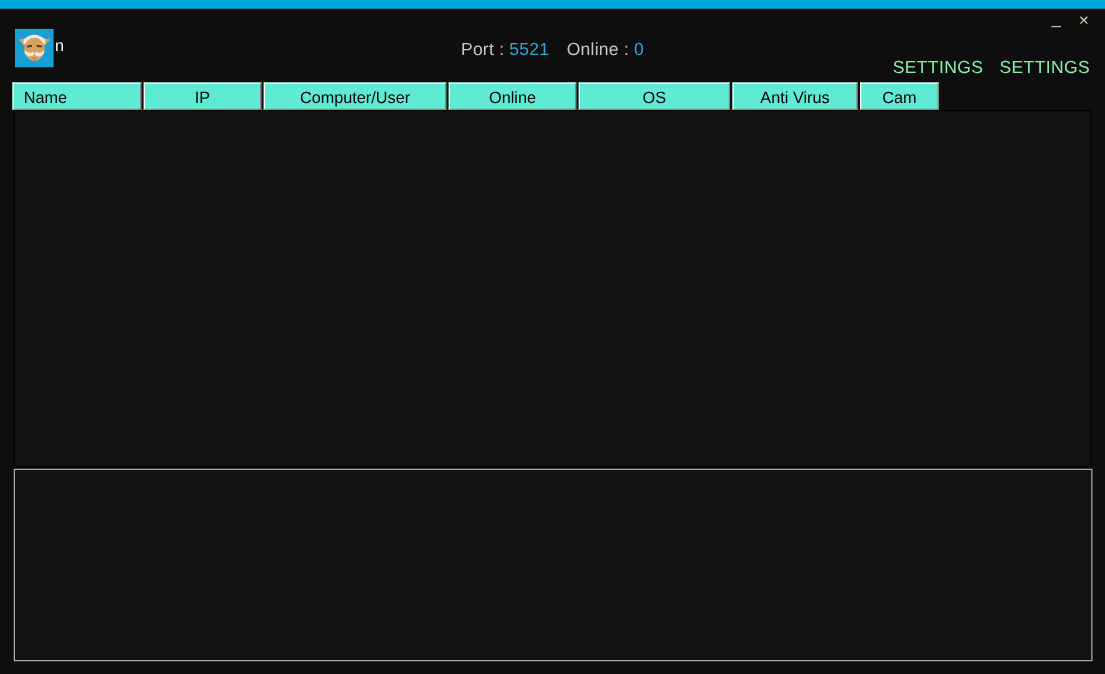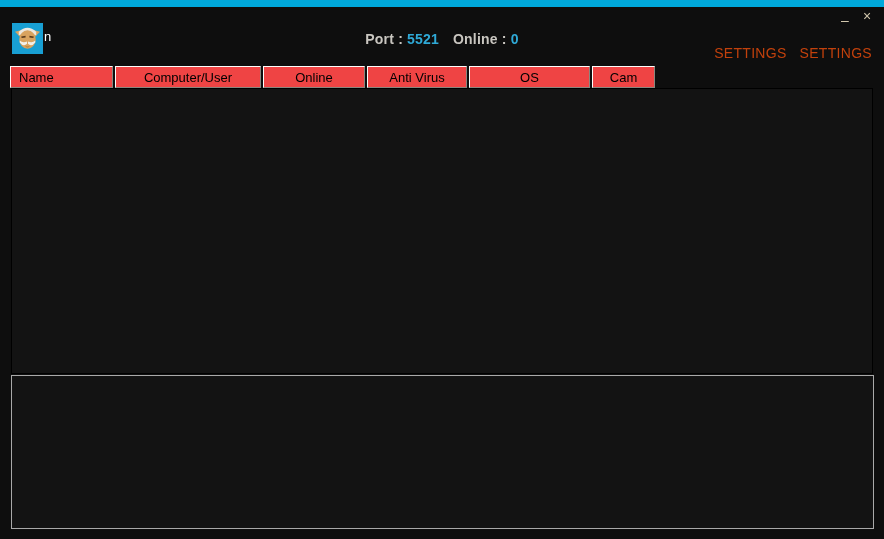--- a/index.html
+++ b/index.html
@@ -20,39 +20,39 @@
 
   .app-icon { position:absolute; left:12px; top:23px; width:31px; height:31px; display:block; }
 
   .title-frag {
     position:absolute; left:44px; top:29px; width:8px; height:16px;
     overflow:hidden; color:#ffffff; font-size:13px; white-space:nowrap;
   }
 
   .stats {
     position:absolute; top:31px; left:0; right:0;
-    text-align:center; font-size:14px; color:#c9c6c0; letter-spacing:0.2px;font-weight:bold;
+    text-align:center; font-size:14px; color:#c9c6c0; letter-spacing:0.2px;
   }
   .stats .lbl { color:#c9c6c0; }
   .stats .val { color:#2fa9d6; }
   .stats .gap { display:inline-block; width:14px; }
   .stats .sp  { display:inline-block; width:4px; }
 
   .nav {
     position:absolute; top:45px; right:12px;
     display:flex; gap:13px; font-size:14px;
   }
-  .nav a { color:#c2410c; text-decoration:none; cursor:pointer; letter-spacing:0.3px; }
+  .nav a { color:#86efac; text-decoration:none; cursor:pointer; letter-spacing:0.3px; }
 
   .header-row {
     position:absolute; top:66px; left:10px; right:12px; height:22px;
     display:flex; gap:2px;
   }
   .hcell {
-    background:#ef4444; color:#000; font-size:13px;
+    background:#5eead4; color:#000; font-size:13px;
     border-top:1px solid #fdfdfb; border-left:1px solid #fdfdfb;
     border-right:1px solid #8a867e; border-bottom:1px solid #8a867e;
     display:flex; align-items:center; justify-content:center;
     white-space:nowrap; overflow:hidden; cursor:default;
   }
   .hcell.left { justify-content:flex-start; padding-left:8px; }
   .c0{width:103px} .c1{width:94px} .c2{width:146px} .c3{width:102px}
   .c4{width:121px} .c5{width:100px} .c6{width:63px} .c7{flex:1}
 
   .list-area {
@@ -97,24 +97,25 @@
     <span class="lbl">Port :</span><span class="sp"></span><span class="val">5521</span><span class="gap"></span><span class="lbl">Online :</span><span class="sp"></span><span class="val">0</span>
   </div>
 
   <div class="nav">
     <a>SETTINGS</a>
     <a>SETTINGS</a>
   </div>
 
   <div class="header-row">
     <div class="hcell left c0">Name</div>
+    <div class="hcell c1">IP</div>
     <div class="hcell c2">Computer/User</div>
     <div class="hcell c3">Online</div>
+    <div class="hcell c4">OS</div>
     <div class="hcell c5">Anti Virus</div>
-    <div class="hcell c4">OS</div>
     <div class="hcell c6">Cam</div>
   </div>
 
   <div class="list-area"></div>
 
   <div class="log-panel"></div>
 
 </div>
 
 </body></html>

